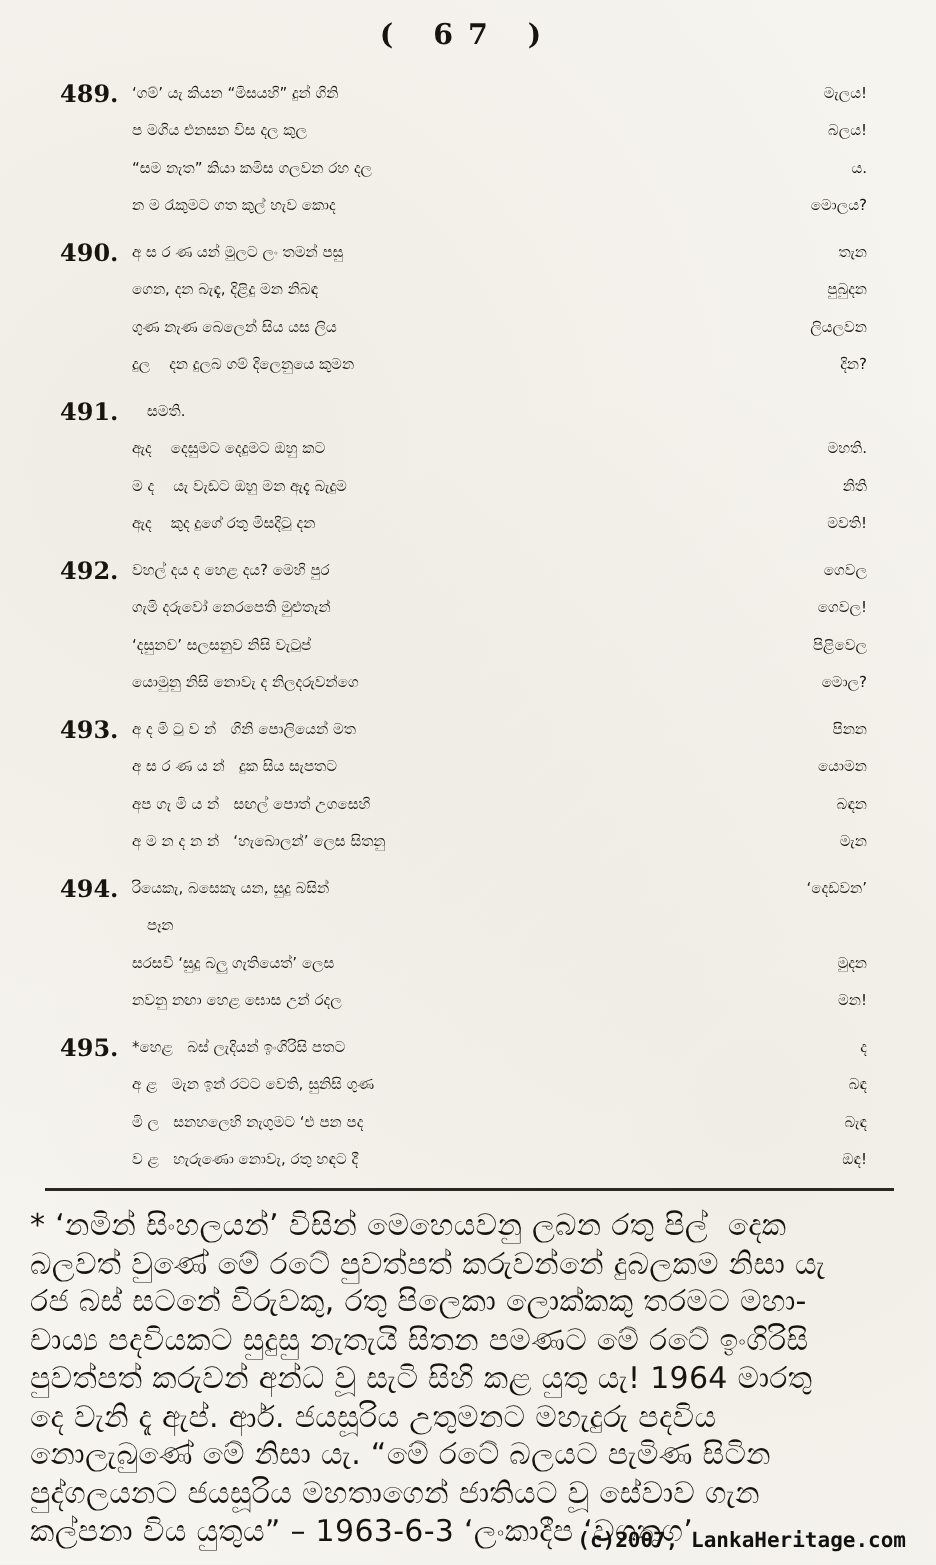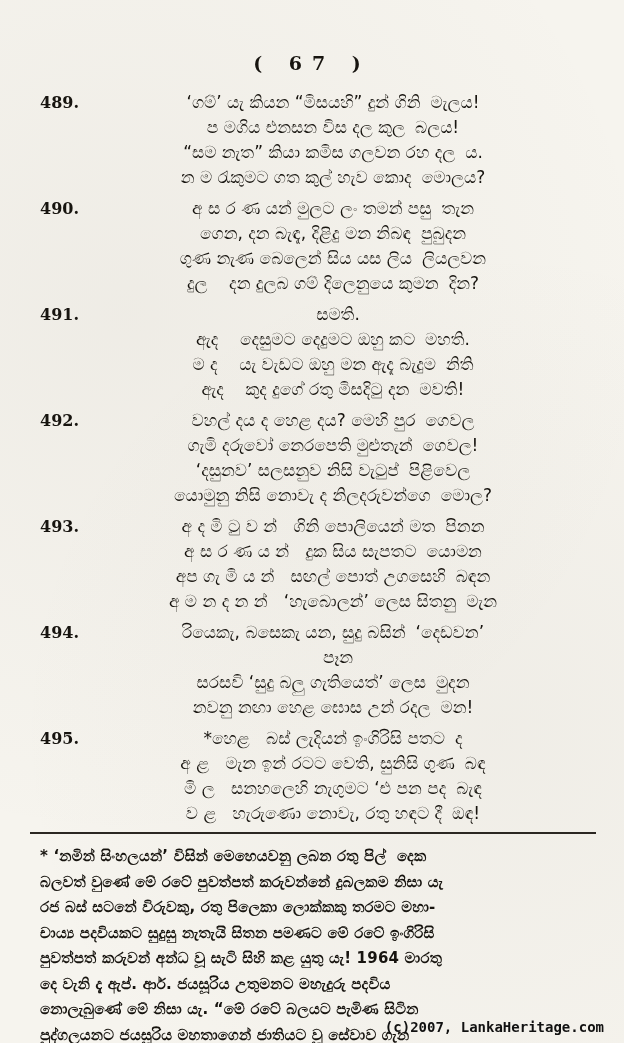--- a/index.html
+++ b/index.html
@@ -19,54 +19,53 @@
       #f6f4ee;
     box-sizing: border-box;
   }
   .page-number {
     text-align: center;
     padding-top: 12px;
     font-family: "DejaVu Serif", serif;
     font-size: 19px;
     letter-spacing: 10px;
     font-weight: bold;
-    margin-top: 40px;
   }
   .verses {
     margin-top: 16px;
     padding: 0 46px 0 40px;
   }
   .verse { display: flex; margin-bottom: 6px; }
   .vnum {
     width: 48px;
     flex: 0 0 48px;
     font-size: 16px;
     line-height: 25px;
     font-weight: bold;
     font-family: "DejaVu Serif", serif;
   }
   .vbody { flex: 1; }
   .vline {
     display: flex;
-    justify-content: center;
+    justify-content: space-between;
     align-items: baseline;
     line-height: 25px;
-    font-size: 17px;
+    font-size: 10px;
   }
   .vtext { white-space: pre-wrap; }
   .vend  { margin-left: 10px; white-space: nowrap; }
   .rule {
     border: none;
     border-top: 2px solid #2b2722;
     margin: 4px 28px 8px 30px;
   }
   .footnote {
-    padding: 2px 24px 0 40px;
-    font-size: 15px;
-    font-weight: bold;
+    padding: 2px 24px 0 20px;
+    font-size: 20px;
+    font-weight: normal;
     letter-spacing: 0.2px;
   }
   .fline { line-height: 25.5px; white-space: pre-wrap; }
   .credit {
     position: absolute;
     right: 20px; bottom: 8px;
     font-family: "DejaVu Sans Mono", monospace;
     font-weight: bold;
     font-size: 14px;
     color: #111;

